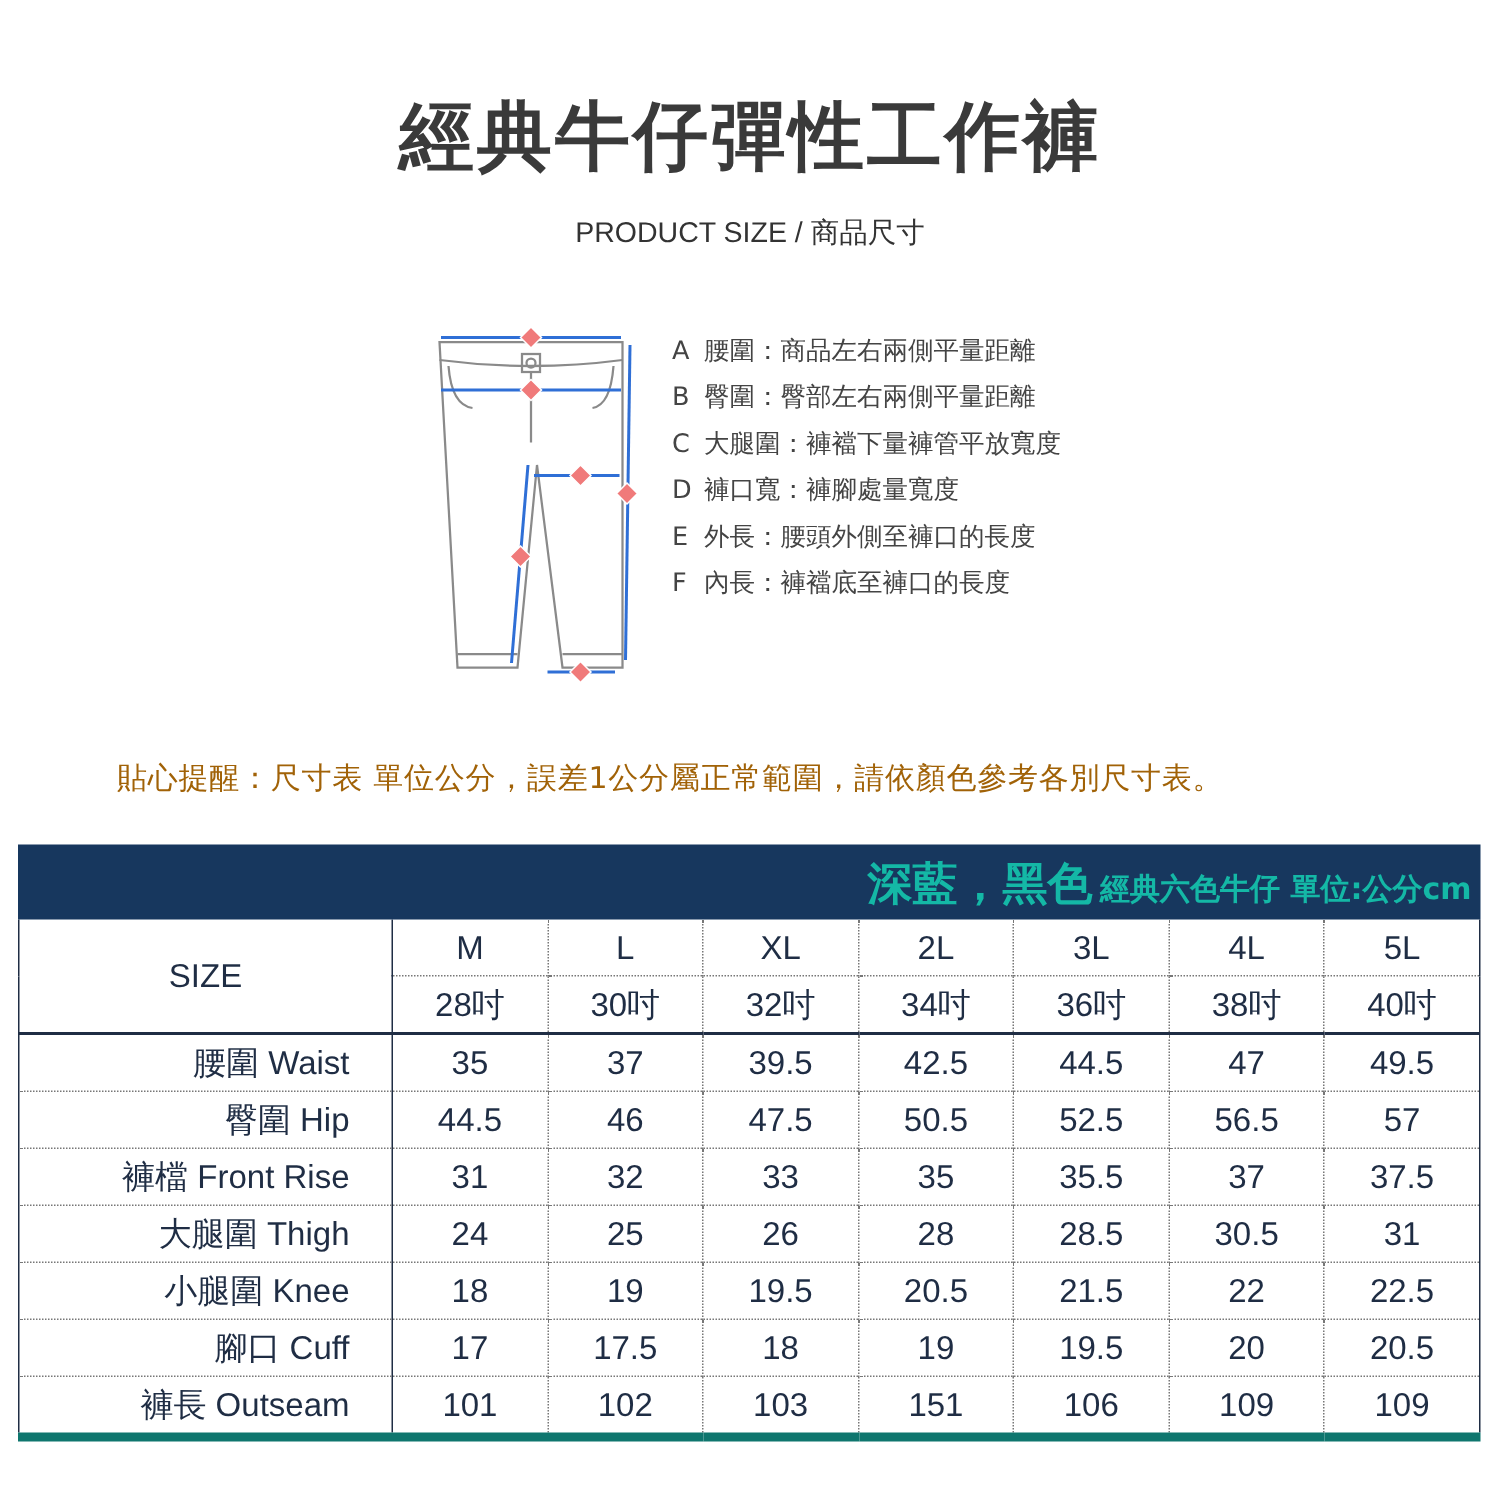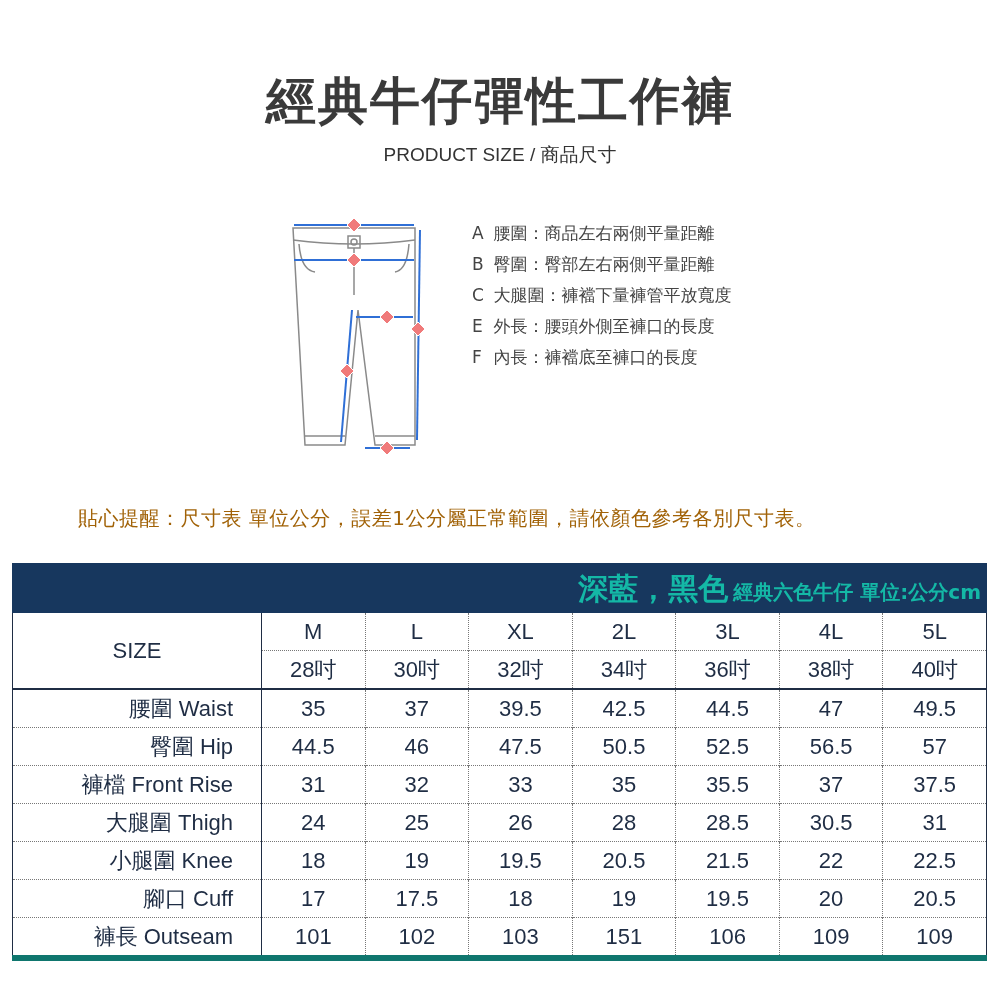--- a/index.html
+++ b/index.html
@@ -1,23 +1,23 @@
 <!DOCTYPE html>
 <html><head>
 <meta charset="utf-8">
 <style>
   html, body { margin:0; padding:0; background:#ffffff; }
   body { width:1000px; height:1000px; position:relative; overflow:hidden;
          font-family:"DejaVu Sans", "Liberation Sans", sans-serif; color:#333; }
   .title { position:absolute; left:0; width:1000px; top:58px; text-align:center;
-           font-size:50px; font-weight:bold; color:#3a3a3a; letter-spacing:2px;margin-top:10px; }
+           font-size:50px; font-weight:bold; color:#3a3a3a; letter-spacing:2px; }
   .subtitle { position:absolute; left:0; width:1000px; top:142px; text-align:center;
               font-size:19px; color:#333; font-family:Liberation Sans, sans-serif; }
   .diagram { position:absolute; left:275px; top:210px; width:160px; height:250px; }
-  .legend { position:absolute; left:472px; top:222px; width:330px; }
+  .legend { position:absolute; left:448px; top:222px; width:330px; }
   .legend-item { height:31px; font-size:17px; color:#444; white-space:nowrap; }
   .legend-item .key { display:inline-block; width:16px; }
   .notice { position:absolute; left:78px; top:505px; font-size:20px; color:#a16207;
             white-space:nowrap; letter-spacing:0.5px; }
   .table-wrap { position:absolute; left:12px; top:563px; width:975px; }
   .band { height:50px; background:#17375e; color:#14b8a6; position:relative; }
   .band-text { position:absolute; right:6px; top:6px; white-space:nowrap; }
   .band-big { font-size:30px; font-weight:bold; }
   .band-small { font-size:20px; font-weight:bold; }
   table { border-collapse:collapse; width:975px; table-layout:fixed;
@@ -68,20 +68,21 @@
       <path d="M143 112 L150 119 L143 126 L136 119 Z"></path>
       <path d="M72 154 L79 161 L72 168 L65 161 Z"></path>
     </g>
   </svg>
 </div>
 
 <div class="legend">
   <div class="legend-item"><span class="key">A</span> <span>腰圍：商品左右兩側平量距離</span></div>
   <div class="legend-item"><span class="key">B</span> <span>臀圍：臀部左右兩側平量距離</span></div>
   <div class="legend-item"><span class="key">C</span> <span>大腿圍：褲襠下量褲管平放寬度</span></div>
+  <div class="legend-item"><span class="key">D</span> <span>褲口寬：褲腳處量寬度</span></div>
   <div class="legend-item"><span class="key">E</span> <span>外長：腰頭外側至褲口的長度</span></div>
   <div class="legend-item"><span class="key">F</span> <span>內長：褲襠底至褲口的長度</span></div>
 </div>
 
 <div class="notice">貼心提醒：尺寸表 單位公分，誤差1公分屬正常範圍，請依顏色參考各別尺寸表。</div>
 
 <div class="table-wrap">
   <div class="band">
     <div class="band-text">
       <span class="band-big">深藍，黑色</span>

